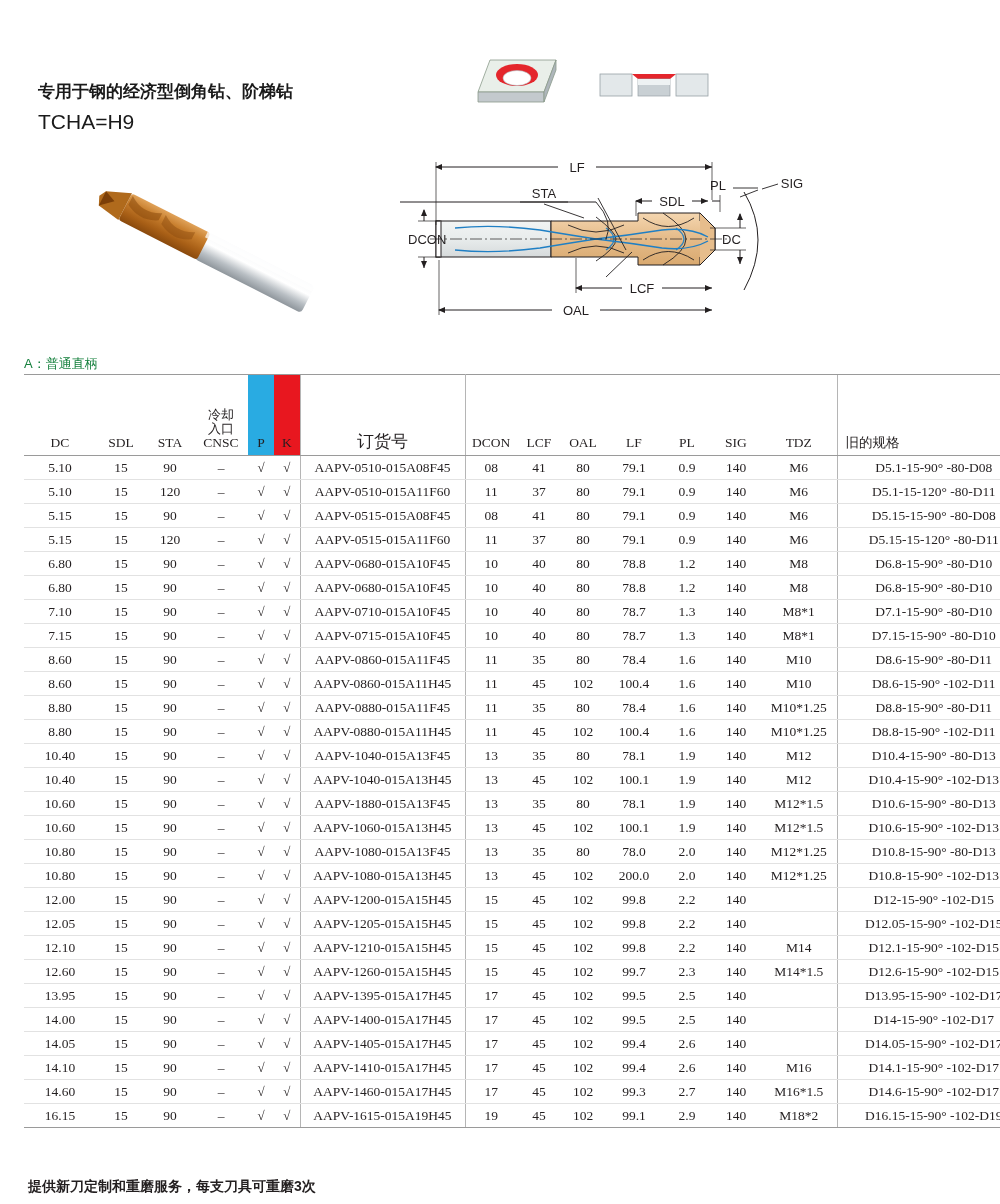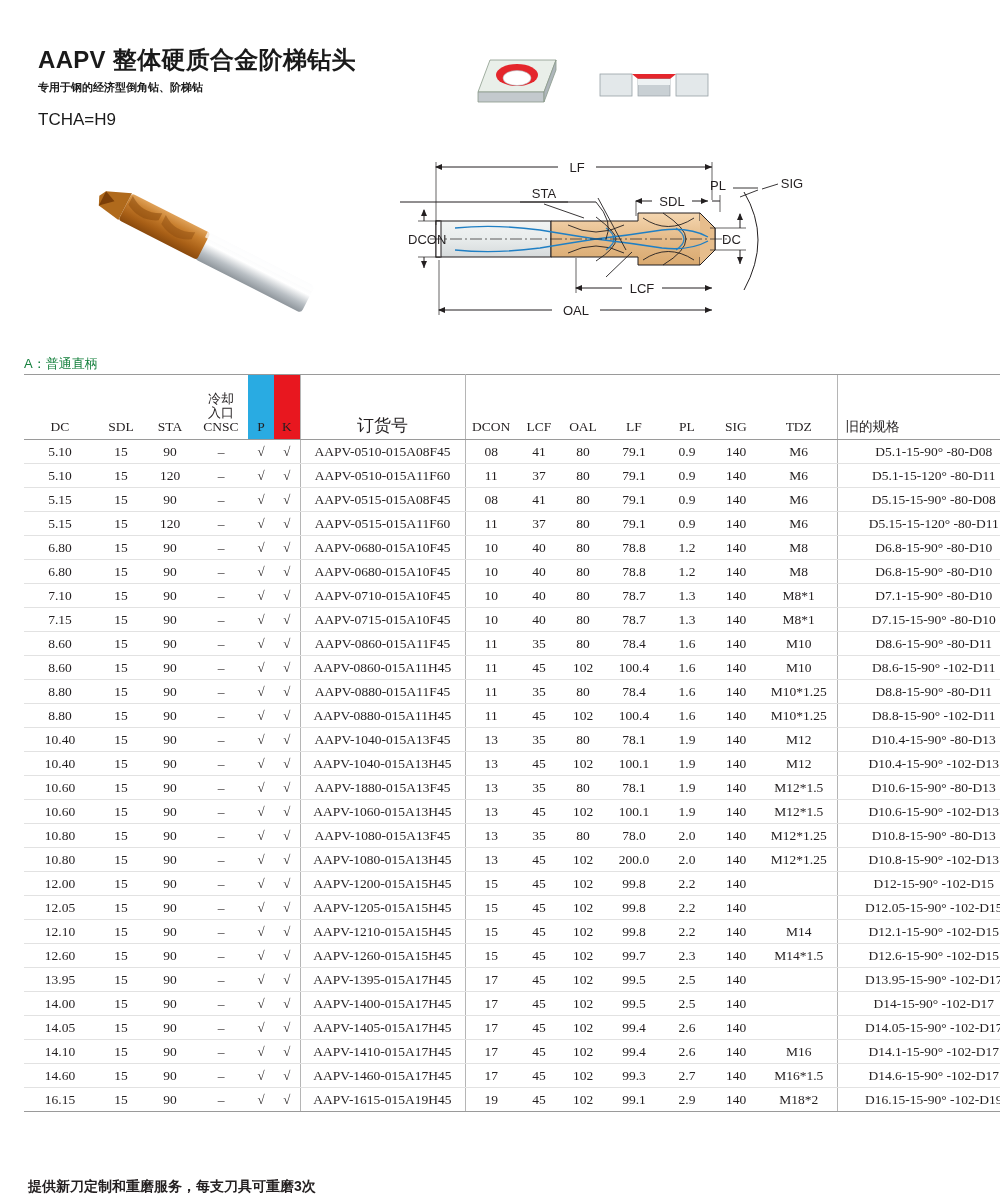--- a/index.html
+++ b/index.html
@@ -15,26 +15,26 @@
   .header{position:absolute;left:0;top:0;width:1000px;height:140px;}
   .title{
     position:absolute;left:38px;top:44px;
     font-family:"Liberation Sans", sans-serif;
     font-size:24px;font-weight:bold;letter-spacing:.3px;
     color:#1a1a1a;white-space:nowrap;
   }
   .subtitle{
     position:absolute;left:38px;top:80px;
     font-family:Liberation Mono, monospace;
-    font-size:11px;font-weight:bold;color:#1a1a1a;white-space:nowrap;
+    font-size:17px;font-weight:bold;color:#1a1a1a;white-space:nowrap;
   }
   .tcha{
     position:absolute;left:38px;top:110px;
     font-family:"Liberation Sans", sans-serif;
-    font-size:17px;font-weight:normal;color:#1a1a1a;white-space:nowrap;
+    font-size:21px;font-weight:normal;color:#1a1a1a;white-space:nowrap;
   }
   
   .insert-iso{position:absolute;left:462px;top:52px;width:110px;height:62px;}
   .insert-sec{position:absolute;left:598px;top:64px;width:112px;height:38px;}
 
   
   .photo{position:absolute;left:55px;top:172px;width:290px;height:150px;}
 
   
   .drawing{position:absolute;left:400px;top:140px;width:450px;height:190px;}
@@ -52,21 +52,21 @@
     border-collapse:collapse;
     width:958px;
     table-layout:fixed;
     font-family:"Liberation Serif", serif;
     font-size:13.5px;
     color:#231f20;
   }
   table.spec thead th{
     vertical-align:bottom;
     font-weight:normal;
-    padding:0 0 4px 0;
+    padding:16px 0 4px 0;
     border-top:1.2px solid #9a9a9a;
     border-bottom:1.2px solid #9a9a9a;
     height:60px;
     text-align:center;
     line-height:1.08;
   }
   table.spec tbody td{
     text-align:center;
     padding:3.5px 0 3.5px 0;
     border-bottom:1px solid #e2e2e2;
@@ -107,21 +107,20 @@
     font-family:"Liberation Sans", sans-serif;
     font-size:14px;font-weight:bold;color:#231f20;
   }
   
   .dimlabel{font-family:"Liberation Sans", sans-serif;font-size:13px;fill:#231f20;}
 </style>
 </head>
 <body>
 
 <div class="header">
-  <div class="title">AAPV 整体硬质合金阶梯钻头</div>
   <div class="subtitle">专用于钢的经济型倒角钻、阶梯钻</div>
   <div class="tcha">TCHA=H9</div>
 </div>
 
 <svg class="insert-iso" viewBox="0 0 110 62">
   <polygon points="28,8 94,8 82,40 16,40" fill="#e9efe9" stroke="#8a9a8a" stroke-width="0.8"></polygon>
   <polygon points="16,40 82,40 82,50 16,50" fill="#c3c9cd" stroke="#8a9a8a" stroke-width="0.8"></polygon>
   <polygon points="82,40 94,8 94,18 82,50" fill="#aeb6bb" stroke="#8a9a8a" stroke-width="0.8"></polygon>
   <ellipse cx="55" cy="23" rx="21" ry="11" fill="#e4262c"></ellipse>
   <ellipse cx="55" cy="26" rx="14" ry="7.5" fill="#ffffff" stroke="#b0b7bb" stroke-width="0.6"></ellipse>

